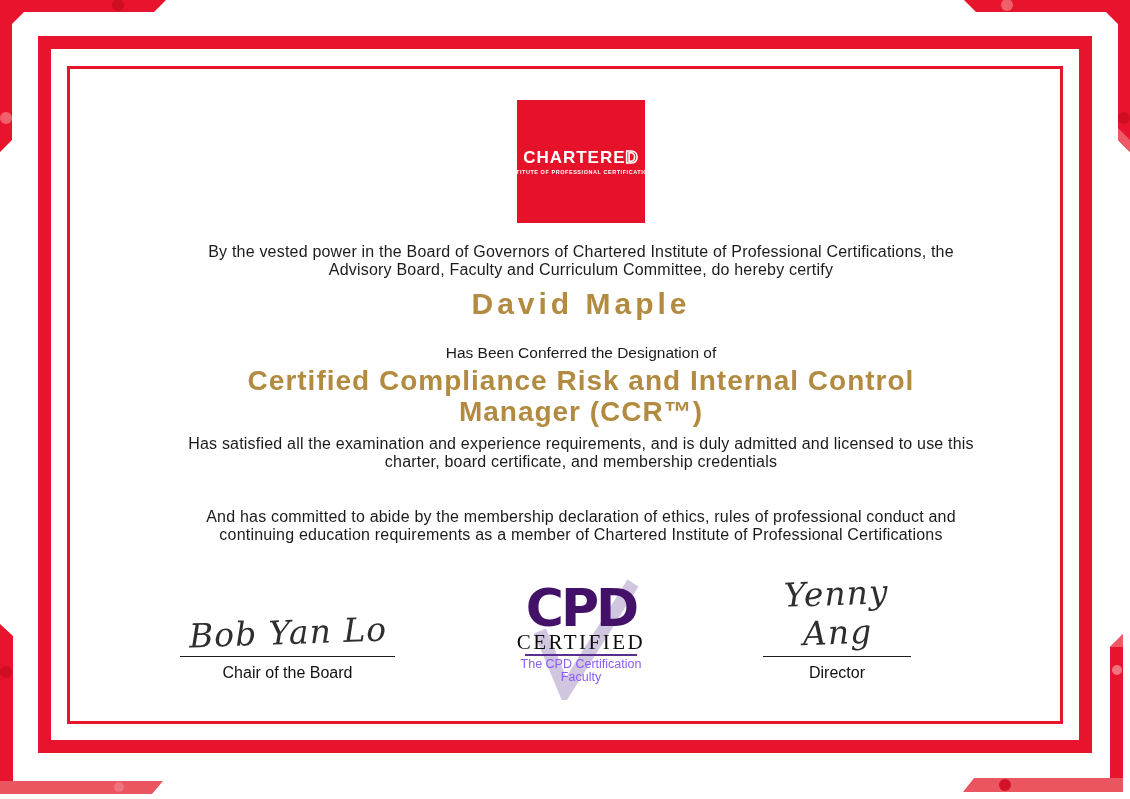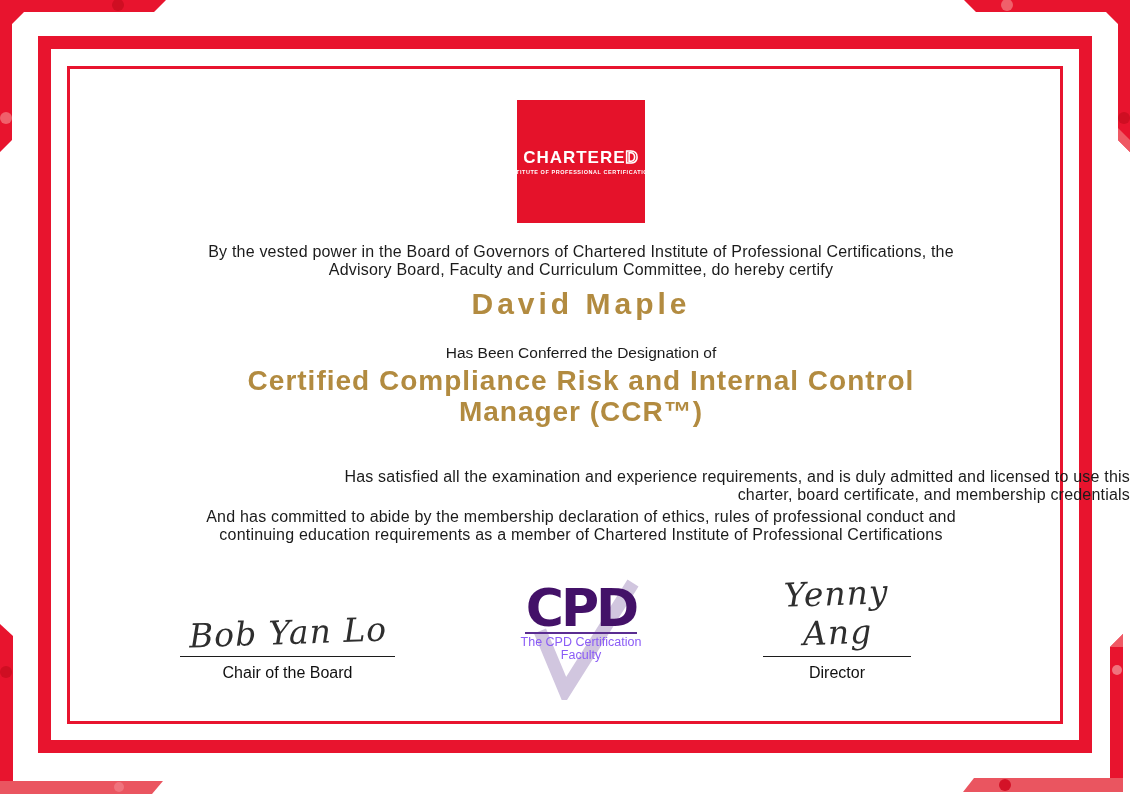--- a/index.html
+++ b/index.html
@@ -23,21 +23,21 @@
   .logo-sub{font-size:5.5px;letter-spacing:0.55px;margin-top:3px;white-space:nowrap;font-weight:700;}
 
   .para{font-size:16px;line-height:18px;letter-spacing:0.2px;}
   .para-inner{display:inline-block;}
   .intro{top:243px;}
   .intro .para-inner{max-width:800px;}
   .recipient{top:287px;font-size:30px;font-weight:700;letter-spacing:4px;color:#b28b40;}
   .conferral{top:344px;font-size:15.5px;}
   .designation{top:365px;font-size:28px;font-weight:700;letter-spacing:1px;line-height:31px;color:#b28b40;}
   .designation .para-inner{max-width:720px;}
-  .satisfied{top:468px;text-align:right;}
+  .satisfied{top:435px;}
   .satisfied .para-inner{max-width:810px;}
   .commitment{top:508px;}
   .commitment .para-inner{max-width:810px;}
 
   
   .sig-col{position:absolute;text-align:center;}
   .sig-left{left:170px;top:584px;width:235px;}
   .sig-right{left:753px;top:584px;width:168px;}
   .sig-script{font-family:"DejaVu Serif","Liberation Serif",serif;font-style:italic;
     font-size:33px;color:#2e2e2e;height:68px;display:flex;align-items:flex-end;justify-content:center;
@@ -129,20 +129,21 @@
   <hr class="sig-line">
   <div class="sig-title">Chair of the Board</div>
 </div>
 
 <div class="block cpd-wrap">
   <div class="cpd-box">
     <svg class="cpd-check" viewBox="0 0 170 126" xmlns="http://www.w3.org/2000/svg">
       <polyline points="44,57 69,117 137,9" fill="none" stroke="#c9bcd9" stroke-width="13" opacity="0.85"></polyline>
     </svg>
     <div class="cpd-acronym">CPD</div>
+    <div class="cpd-certified">CERTIFIED</div>
     <hr class="cpd-underline">
     <div class="cpd-service">The CPD Certification</div>
     <div class="cpd-service">Faculty</div>
   </div>
 </div>
 
 <div class="sig-col sig-right">
   <div class="sig-script">Yenny Ang</div>
   <hr class="sig-line">
   <div class="sig-title">Director</div>

